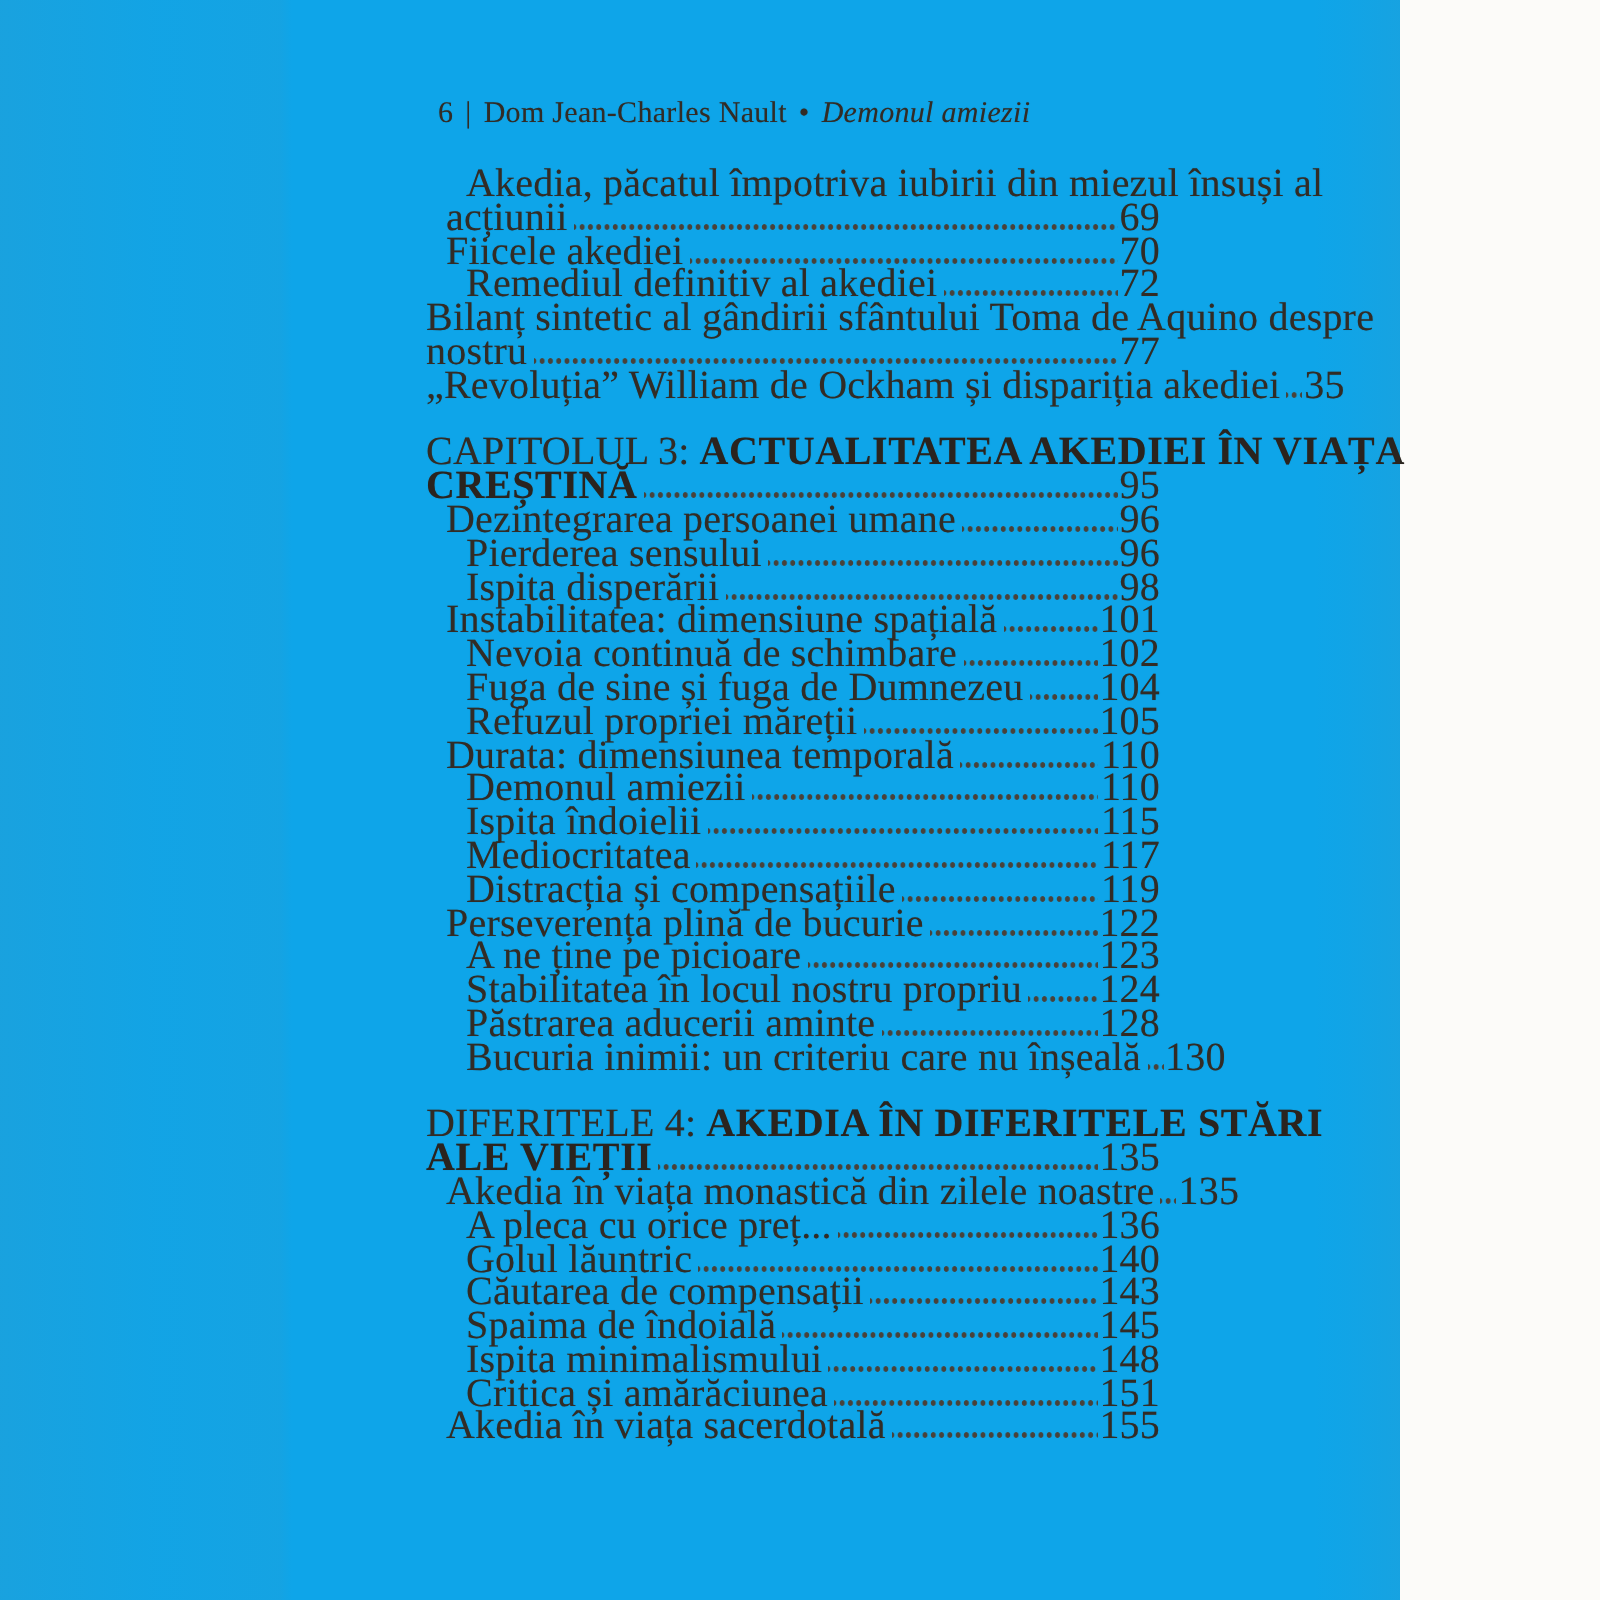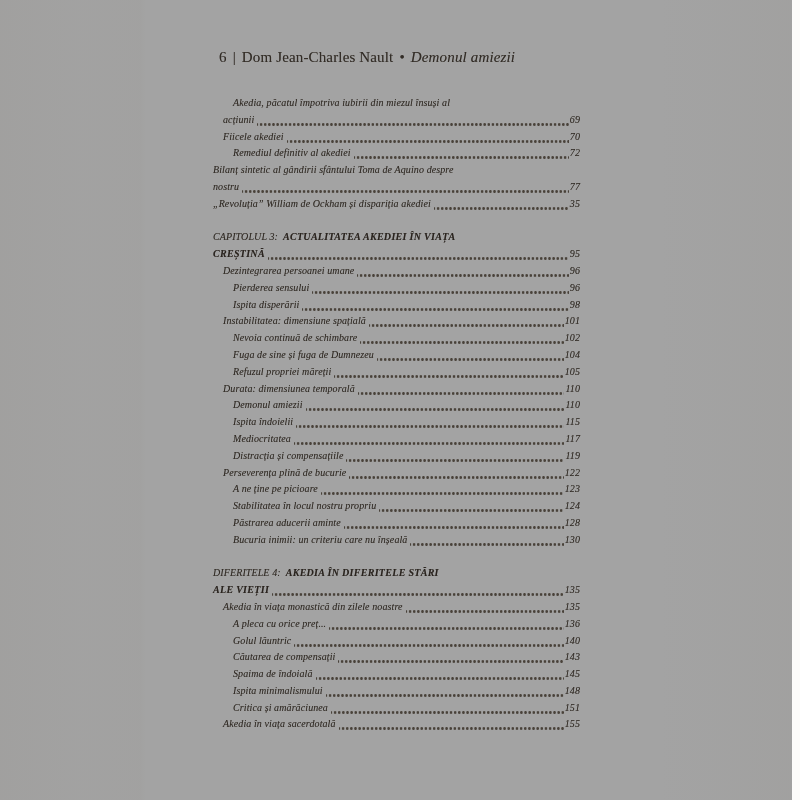--- a/index.html
+++ b/index.html
@@ -5,23 +5,23 @@
   html, body {
     margin: 0;
     padding: 0;
     width: 800px;
     height: 800px;
     overflow: hidden;
     background: #fcfbf9;
   }
   .scan {
     position: relative;
-    width: 792px;
+    width: 700px;
     height: 800px;
-    background: #a3a3a3;
+    background: #0ea5e9;
     font-family: "Liberation Serif", "DejaVu Serif", serif;
     color: #322c26;
   }
   
   .edge-left {
     position: absolute; left: 0; top: 0; bottom: 0; width: 146px;
     background: linear-gradient(to right,
       rgba(138,130,118,0.09), rgba(138,130,118,0.035) 55%,
       rgba(138,130,118,0.055) 96%, rgba(138,130,118,0));
     pointer-events: none;
@@ -41,27 +41,26 @@
     white-space: nowrap;
     letter-spacing: 0.15px;
     text-shadow: 0 0 0.4px rgba(50,44,38,0.4);
   }
   .header .divider { margin: 0 6px; }
   .header .bullet  { margin: 0 6px; }
   .header .ital    { font-style: italic; }
   .toc {
     position: absolute;
     left: 213px;
-    top: 95px;
+    top: 84px;
     width: 367px;
-    font-size: 10px;
+    font-size: 20px;
     line-height: 16.8px;
     letter-spacing: 0.1px;
     text-shadow: 0 0 0.4px rgba(50,44,38,0.4);
-    font-style: italic;
   }
   .block + .block { margin-top: 16.8px; }
   .line {
     display: flex;
     height: 16.8px;
   }
   .ind0 { padding-left: 0; }
   .ind1 { padding-left: 10px; }
   .ind2 { padding-left: 20px; }
   .prefix { white-space: nowrap; margin-right: 5px; }

